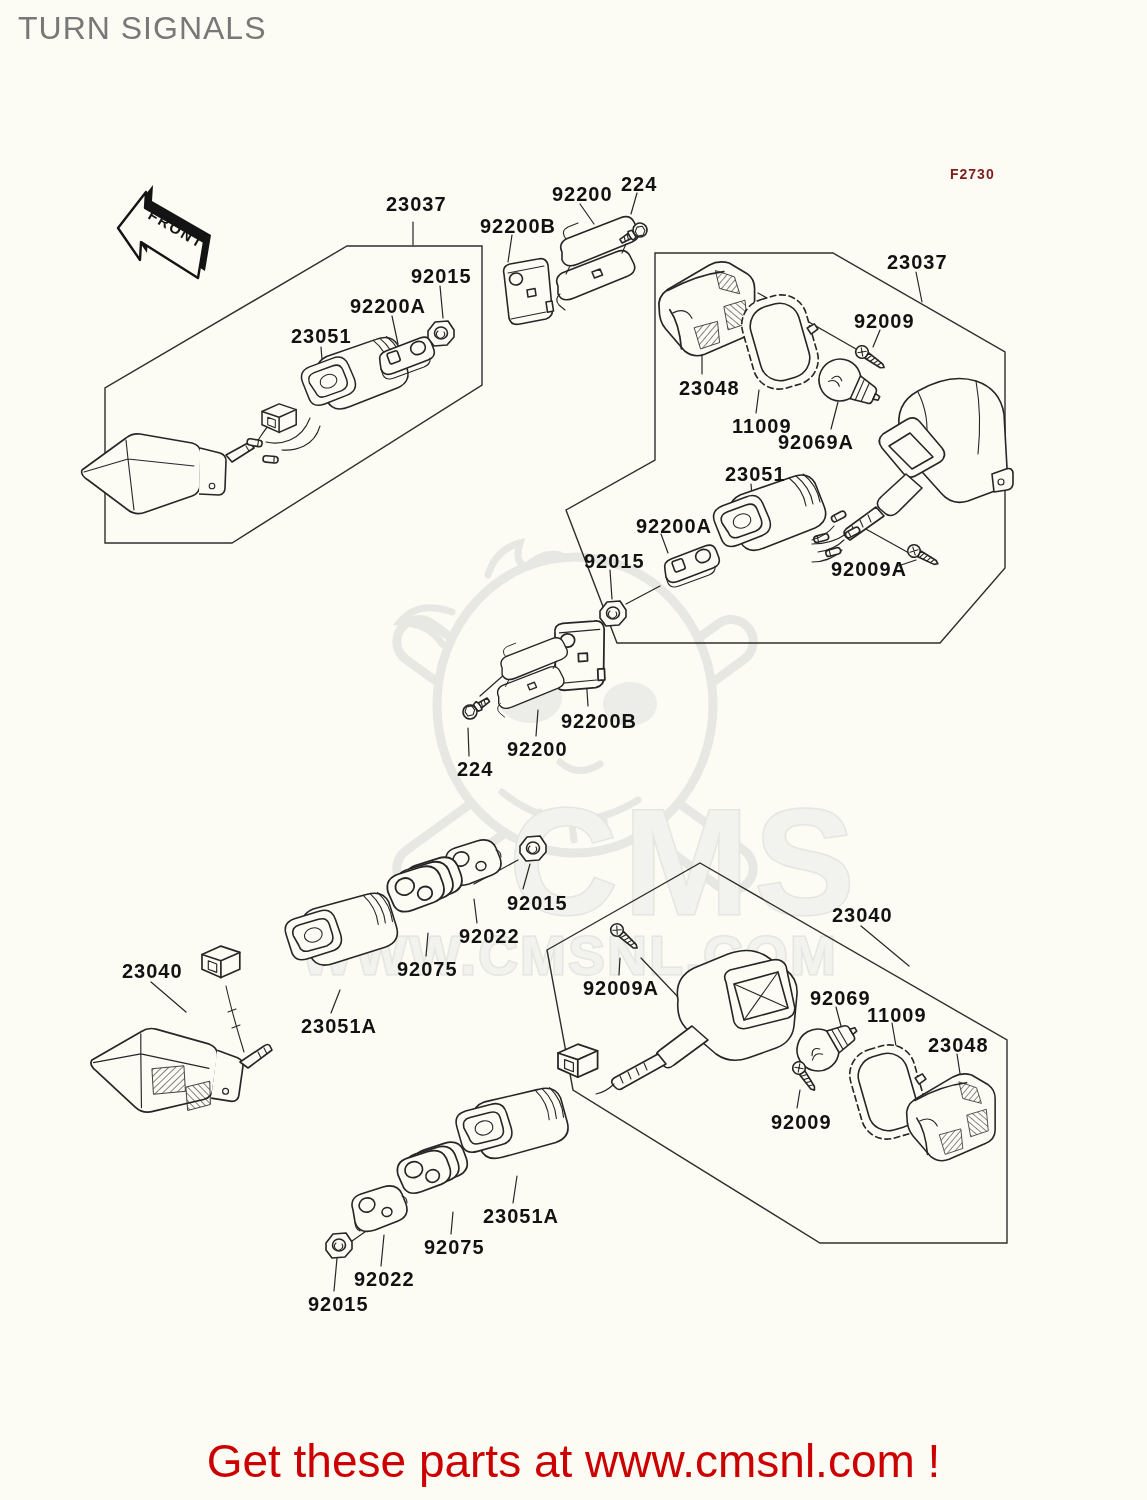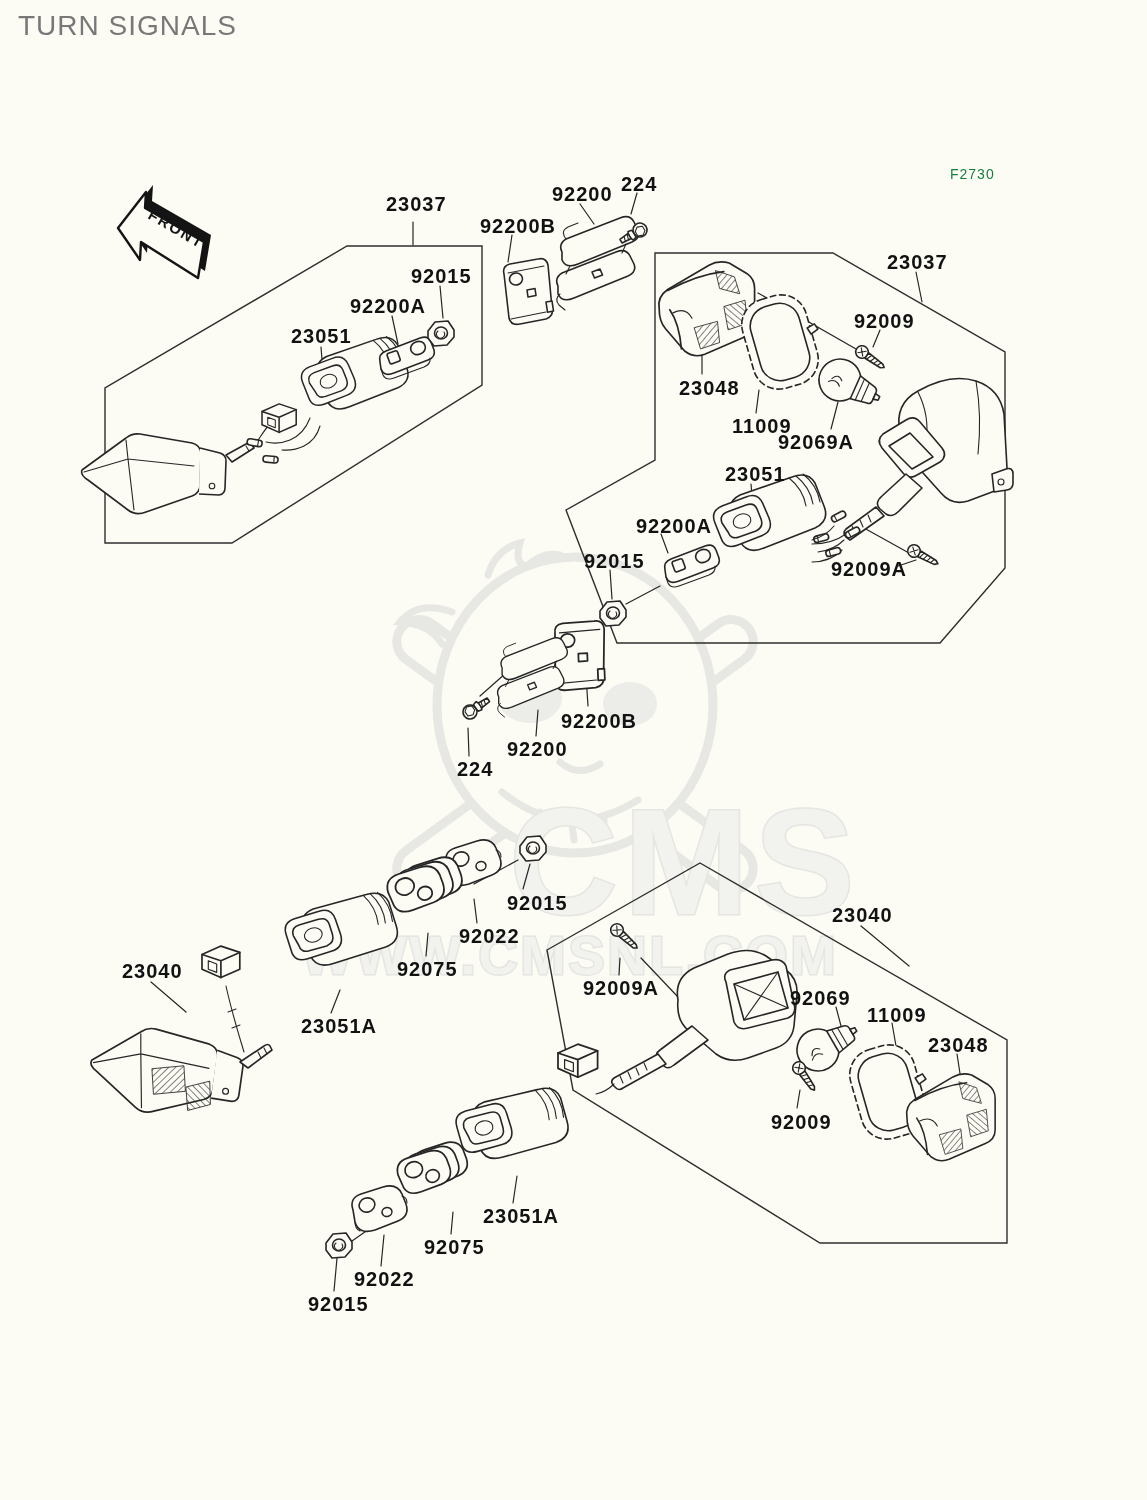--- a/index.html
+++ b/index.html
@@ -1,22 +1,22 @@
 <!DOCTYPE html>
 <html><head>
 <meta charset="utf-8">
 <style>
   html,body{margin:0;padding:0;background:#fff;}
   .stage{position:relative;width:1147px;height:1500px;background:#fcfcf5;overflow:hidden;
          font-family:"Liberation Sans",sans-serif;}
   .art{position:absolute;left:0;top:0;}
-  .page-title{position:absolute;left:18px;top:12px;font-size:28px;letter-spacing:1px;
+  .page-title{position:absolute;left:18px;top:12px;font-size:32px;letter-spacing:1px;
               color:#787878;white-space:nowrap;line-height:1;}
-  .fiche{position:absolute;left:950px;top:167px;font-size:14px;font-weight:normal;
-         letter-spacing:1px;color:#15803d;line-height:1;}
+  .fiche{position:absolute;left:950px;top:167px;font-size:14px;font-weight:bold;
+         letter-spacing:1px;color:#7f1d1d;line-height:1;}
   .plabel{position:absolute;font-weight:bold;font-size:20px;letter-spacing:1px;
           color:#121212;white-space:nowrap;line-height:1;}
   .banner{position:absolute;left:0;right:0;top:1438px;text-align:center;font-size:46px;
           color:#cc0000;white-space:nowrap;line-height:1;}
   svg text{font-family:"Liberation Sans",sans-serif;}
   .ln{fill:none;stroke:#262626;stroke-width:1.6;stroke-linecap:round;stroke-linejoin:round;}
   .thin{stroke-width:1.1;}
   .fc{fill:#fcfcf5;stroke:#262626;stroke-width:1.6;stroke-linejoin:round;}
   .lead{fill:none;stroke:#262626;stroke-width:1.2;stroke-linecap:round;}
   .bx{fill:none;stroke:#2e2e2e;stroke-width:1.4;}
@@ -395,22 +395,23 @@
   <div class="plabel" style="left:561px;top:711px">92200B</div>
   <div class="plabel" style="left:507px;top:739px">92200</div>
   <div class="plabel" style="left:457px;top:759px">224</div>
   <div class="plabel" style="left:507px;top:893px">92015</div>
   <div class="plabel" style="left:459px;top:926px">92022</div>
   <div class="plabel" style="left:397px;top:959px">92075</div>
   <div class="plabel" style="left:301px;top:1016px">23051A</div>
   <div class="plabel" style="left:122px;top:961px">23040</div>
   <div class="plabel" style="left:832px;top:905px">23040</div>
   <div class="plabel" style="left:583px;top:978px">92009A</div>
-  <div class="plabel" style="left:790px;top:988px">92069</div>
+  <div class="plabel" style="left:810px;top:988px">92069</div>
   <div class="plabel" style="left:867px;top:1005px">11009</div>
   <div class="plabel" style="left:928px;top:1035px">23048</div>
   <div class="plabel" style="left:771px;top:1112px">92009</div>
   <div class="plabel" style="left:483px;top:1206px">23051A</div>
   <div class="plabel" style="left:424px;top:1237px">92075</div>
   <div class="plabel" style="left:354px;top:1269px">92022</div>
   <div class="plabel" style="left:308px;top:1294px">92015</div>
 
+  <div class="banner">Get these parts at www.cmsnl.com !</div>
 </div>
 
 </body></html>

